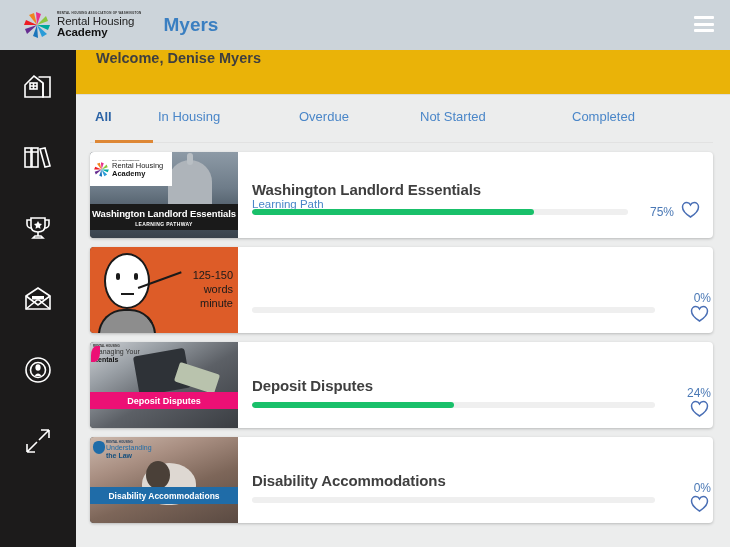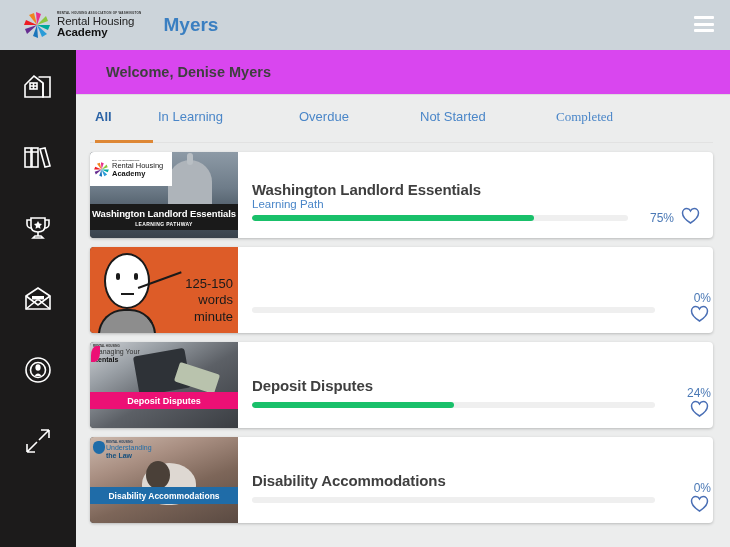--- a/index.html
+++ b/index.html
@@ -51,24 +51,24 @@
   .side-item svg { display: block; }
 
   
   .main {
     position: absolute; top: 50px; left: 76px;
     width: 654px; height: 497px;
     background: #eceded;
     overflow: hidden;
   }
   .welcome {
-    height: 45px; background: #d946ef;
+    height: 45px; background: #eab308;
     border-bottom: 1px solid #dcdcdc;
-    display: flex; align-items: center;
-    padding-left: 30px;
+    display: flex; align-items: flex-start;
+    padding-left: 20px;
   }
   .welcome-text { font-size: 14.5px; color: #3f3f3f; font-weight: bold; }
 
   .tabs {
     position: relative;
     height: 48px;
     display: flex; align-items: center;
     padding-left: 2px;
   }
   .tab {
@@ -109,21 +109,21 @@
     display: flex; flex-direction: column; justify-content: center;
   }
   .card-title {
     font-size: 15px; font-weight: bold; color: #3f3f3f;
     letter-spacing: -0.1px;
   }
   .card-sub {
     font-size: 11.5px; color: #4a86c8; 
   }
   .progress-row {
-    position: absolute; left: 14px; right: 12px; bottom: 9px;
+    position: absolute; left: 14px; right: 12px; bottom: 15px;
     display: flex; align-items: center;
   }
   .progress-track {
     height: 6px; background: #efefef; border-radius: 3px;
     flex: 1; margin-right: 12px; overflow: hidden;
   }
   .progress-fill { height: 6px; background: #19c06a; border-radius: 3px; }
   .pct {
     font-size: 12px; color: #4a78b5; width: 34px; text-align: right;
     flex: 0 0 34px;
@@ -238,24 +238,24 @@
 <div class="main">
 
   <div class="welcome">
     <span class="welcome-text">Welcome, Denise Myers</span>
   </div>
 
   <div class="tabs" id="tabs-host">
     <div class="tabs-rule"></div>
     <div class="tab-underline"></div>
   <div class="tab active" style="position: absolute; left: 19px; top: 14px;">All</div>
-      <div class="tab" style="position: absolute; left: 82px; top: 14px;">In Learning</div>
+      <div class="tab" style="position: absolute; left: 82px; top: 14px;">In Housing</div>
       <div class="tab" style="position: absolute; left: 223px; top: 14px;">Overdue</div>
       <div class="tab" style="position: absolute; left: 344px; top: 14px;">Not Started</div>
-      <div class="tab" style="position: absolute; left: 480px; top: 14px; font-family: Liberation Serif, serif;">Completed</div>
+      <div class="tab" style="position: absolute; left: 496px; top: 14px;">Completed</div>
     </div>
 
   <div class="cards" id="cards-host">
       <div class="card">
     <div class="thumb">
       <div style="position:absolute;inset:0;background:linear-gradient(180deg,#8d9aa6 0%,#6e7c89 42%,#4d5a66 70%,#39424c 100%);"></div>
       <div style="position:absolute;left:78px;top:8px;width:44px;height:52px;background:#aeb4ba;border-radius:22px 22px 0 0;"></div>
       <div style="position:absolute;left:97px;top:1px;width:6px;height:12px;background:#b9bfc4;border-radius:3px;"></div>
       <div style="position:absolute;left:0;top:0;width:82px;height:34px;background:#fff;display:flex;align-items:center;padding-left:3px;">
         <svg width="17" height="17" viewBox="0 0 30 30" style="flex:0 0 17px">
@@ -295,21 +295,21 @@
       </div>
       <div class="card alt">
     <div class="thumb">
       <div style="position:absolute;inset:0;background:#dd5c28;"></div>
       <div style="position:absolute;left:14px;top:6px;width:46px;height:56px;background:#fff;border:2px solid #1a1a1a;border-radius:50%;"></div>
       <div style="position:absolute;left:26px;top:26px;width:4px;height:7px;background:#1a1a1a;border-radius:2px;"></div>
       <div style="position:absolute;left:44px;top:26px;width:4px;height:7px;background:#1a1a1a;border-radius:2px;"></div>
       <div style="position:absolute;left:31px;top:46px;width:13px;height:2px;background:#1a1a1a;"></div>
       <div style="position:absolute;left:8px;top:62px;width:58px;height:26px;background:#8d8d8d;border:2px solid #1a1a1a;border-radius:26px 26px 0 0;"></div>
       <div style="position:absolute;left:48px;top:40px;width:46px;height:1.5px;background:#1a1a1a;transform:rotate(-20deg);transform-origin:left center;"></div>
-      <div style="position:absolute;right:5px;top:29px;width:66px;text-align:right;color:#1a1a1a;font-size:13px;line-height:1.25;">125-150 words<br>minute</div>
+      <div style="position:absolute;right:5px;top:22px;width:66px;text-align:right;color:#1a1a1a;font-size:11px;line-height:1.25;">125-150 words<br>minute</div>
         </div>
     <div class="card-body">
 
       <div class="progress-row">
         <div class="progress-track">
           <div class="progress-fill" style="width:0%"></div>
         </div>
         <div class="pct">0%</div>
         <div class="heart"><svg width="19" height="18" viewBox="0 0 19 18" fill="none" stroke="#4a6fb5" stroke-width="1.5">
                 <path d="M9.5 16 C9.5 16 1.5 11 1.5 6 C1.5 3.2 3.6 1.5 5.8 1.5 C7.4 1.5 8.8 2.5 9.5 3.8 C10.2 2.5 11.6 1.5 13.2 1.5 C15.4 1.5 17.5 3.2 17.5 6 C17.5 11 9.5 16 9.5 16 Z"></path>

